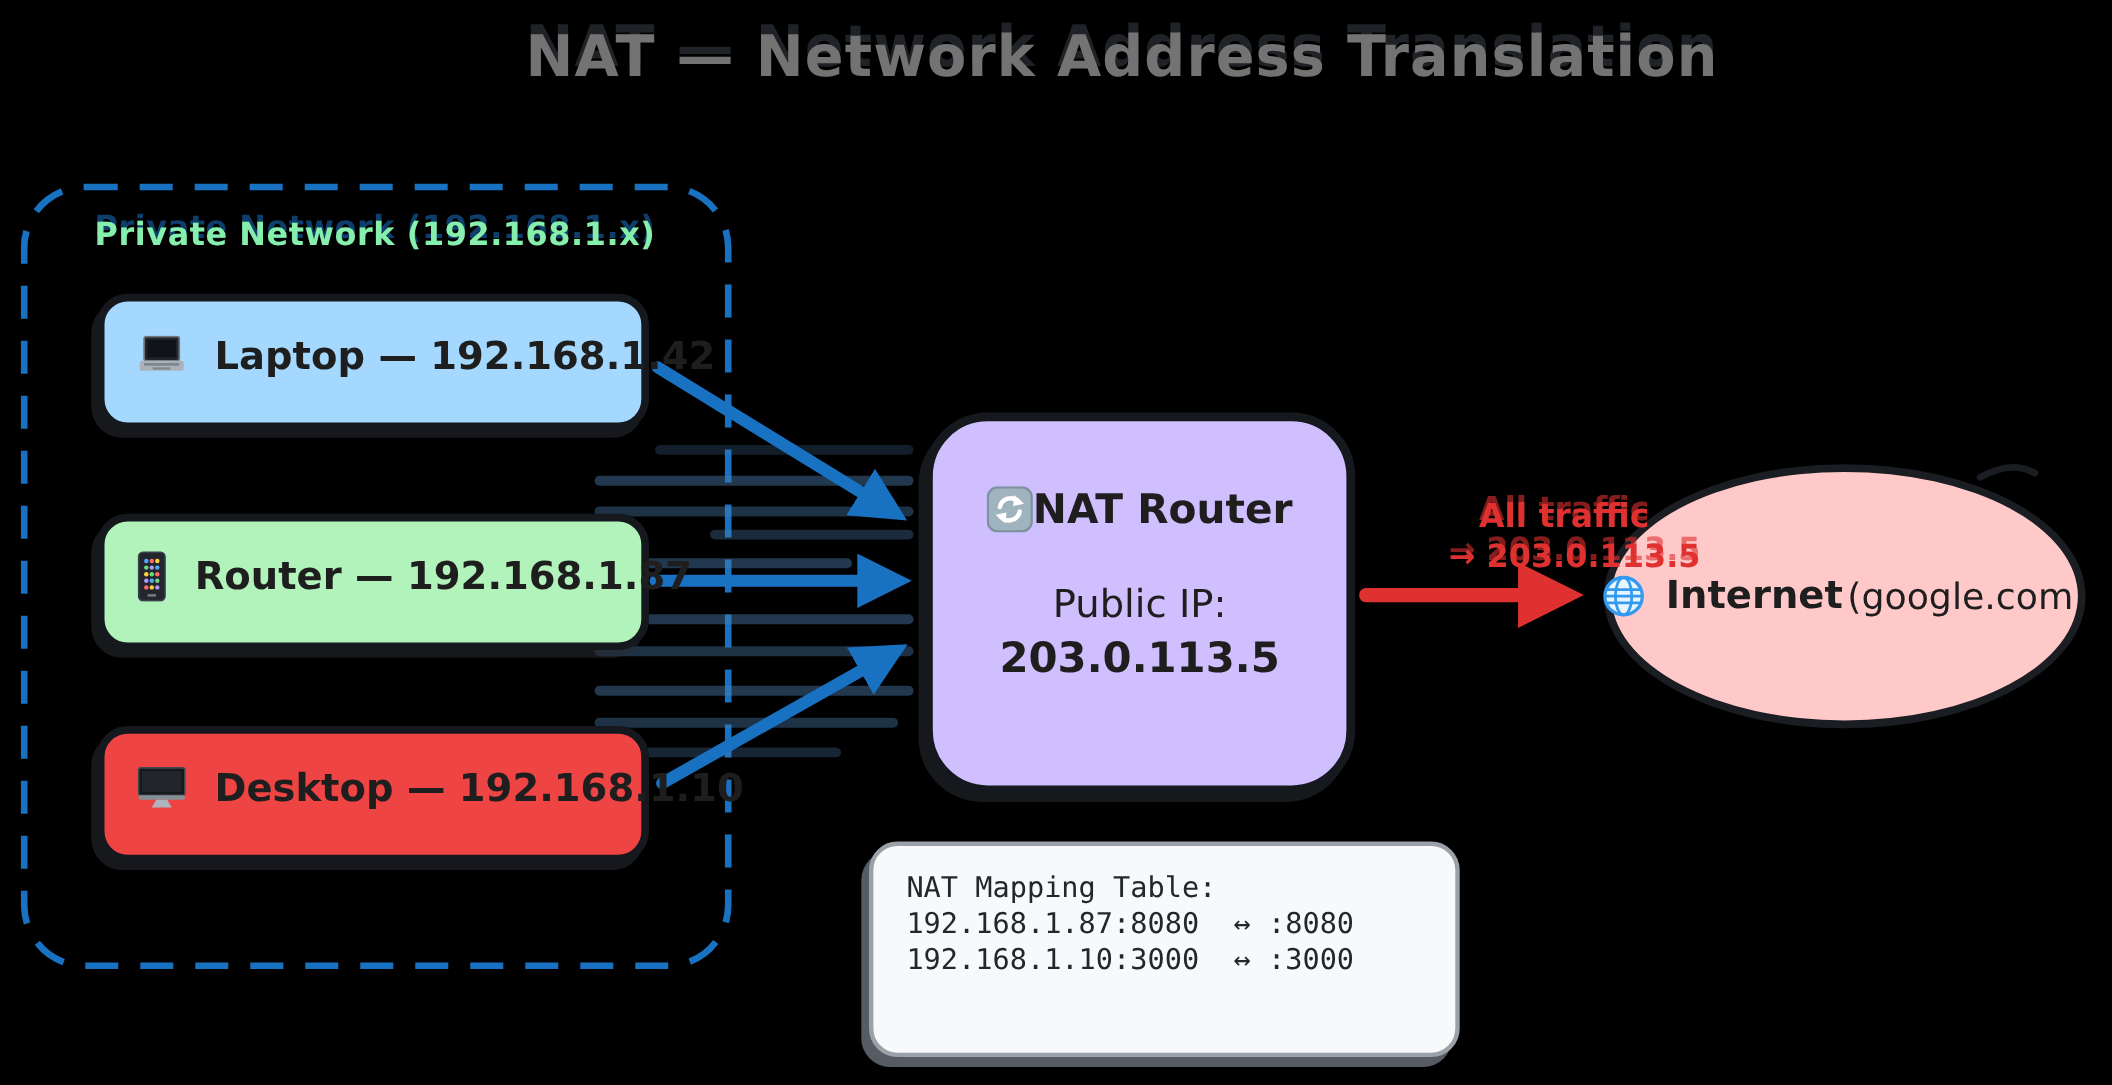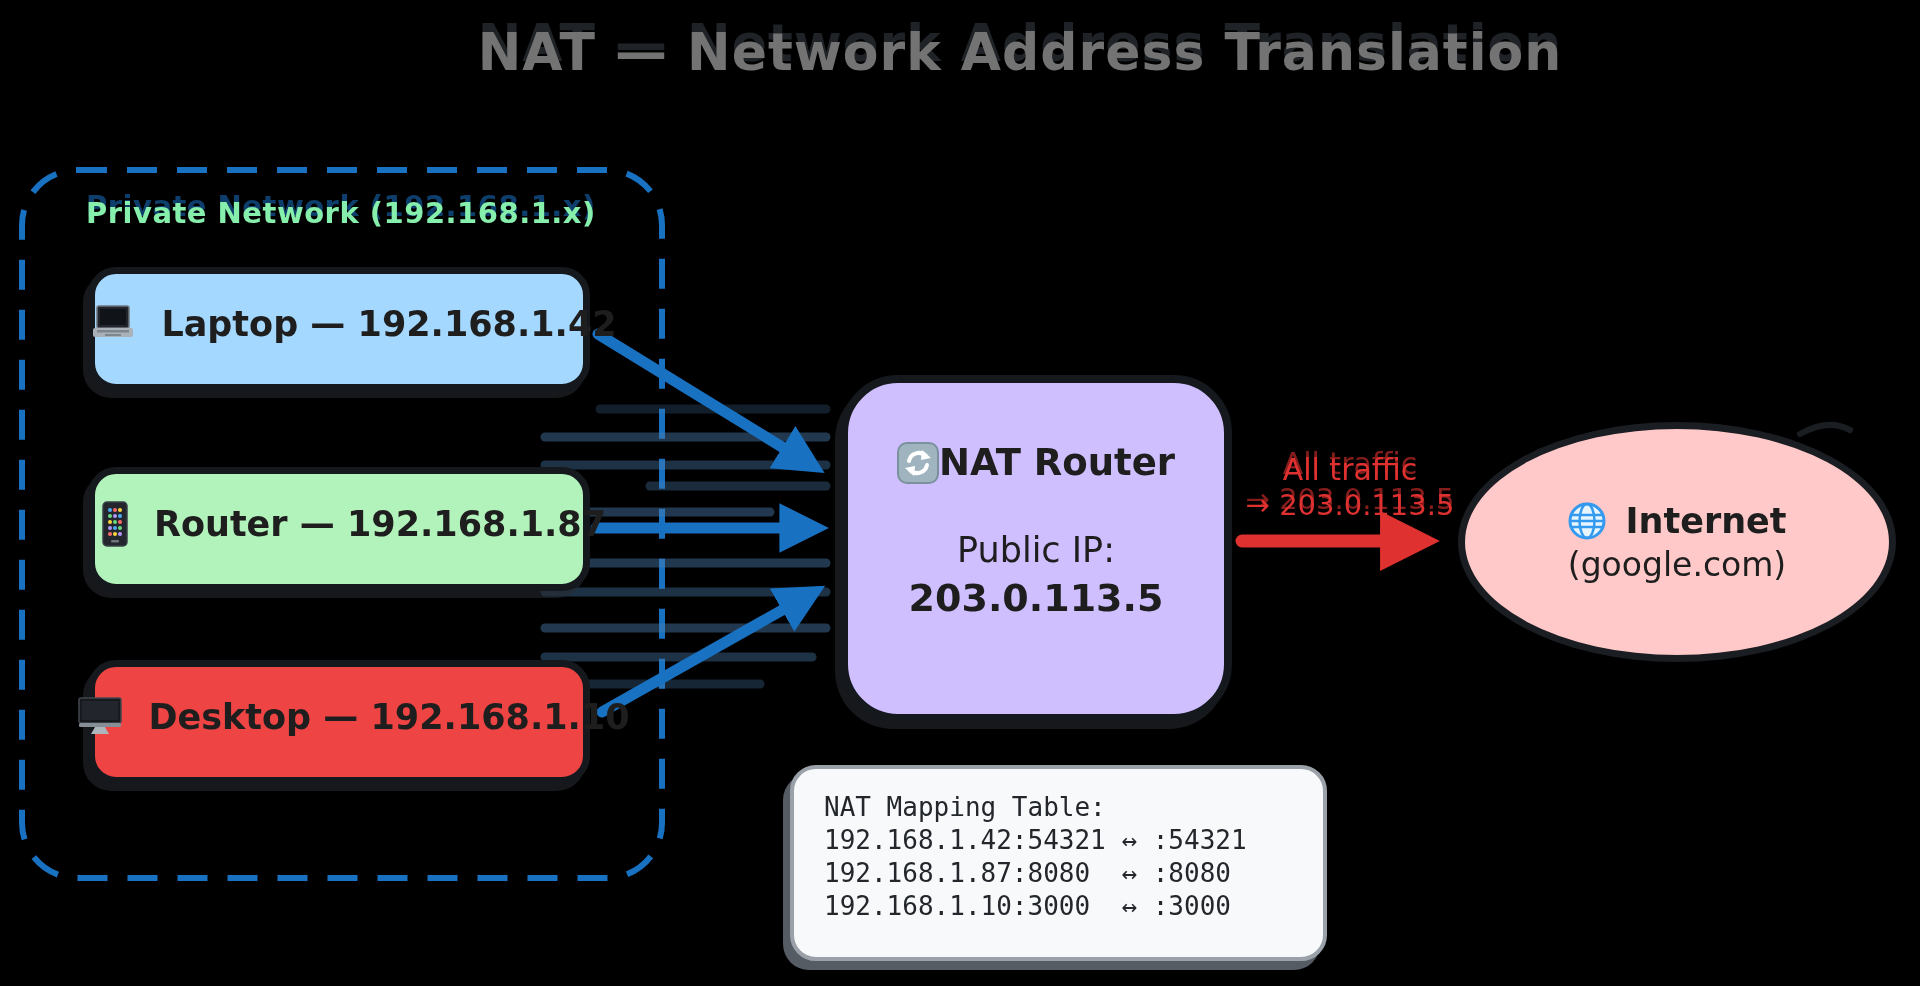--- a/index.html
+++ b/index.html
@@ -26,54 +26,53 @@
   }
 
   
   .device{
     left:88px;width:502px;height:124px;
     border:7px solid #15181c;border-radius:28px;
     display:flex;align-items:center;gap:26px;
     padding:0 0 10px 30px;box-sizing:border-box;
     z-index:3;
     box-shadow:-5px 7px 0 rgba(40,44,49,.55);
-    justify-content:center;
   }
   .device-label{font-size:35px;font-weight:600;color:#1e1e1e;white-space:nowrap;}
   .dev-icon{flex:0 0 auto;display:block;}
 
   
   .router{
     left:840px;top:375px;width:392px;height:347px;
     border:8px solid #15181c;border-radius:58px;
     box-sizing:border-box;z-index:3;
     display:flex;flex-direction:column;align-items:center;
     padding-top:58px;
     box-shadow:-5px 7px 0 rgba(40,44,49,.55);
   }
   .router-head{display:flex;align-items:center;}
   .router-title{font-size:37px;font-weight:600;color:#1e1e1e;}
   .router-public{margin-top:46px;font-size:35px;font-weight:500;color:#1e1e1e;}
   .router-ip{margin-top:6px;font-size:38px;font-weight:600;color:#1e1e1e;}
 
   
   .traffic{
-    left:1245px;top:452px;width:210px;text-align:center;z-index:4;
-    color:#e03131;font-weight:normal;line-height:1.2;
+    left:1317px;top:452px;width:210px;text-align:center;z-index:4;
+    color:#e03131;font-weight:bold;line-height:1.2;
     text-shadow:0 -6px 0 rgba(224,49,49,.6);
   }
   .traffic-l1{font-size:30px;}
   .traffic-l2{font-size:29px;white-space:nowrap;}
 
   
   .internet{
     left:1458px;top:422px;width:438px;height:240px;
     background:#ffc9c9;border:7px solid #1a1d21;border-radius:50%;
     box-sizing:border-box;z-index:3;
-    display:flex;flex-direction:column;align-items:center;justify-content:center;gap:4px;
+    display:flex;flex-direction:row;align-items:center;justify-content:center;gap:4px;
   }
   .internet-head{display:flex;align-items:center;gap:18px;}
   .internet-title{font-size:35px;font-weight:600;color:#1e1e1e;}
   .internet-sub{font-size:33px;font-weight:500;color:#1e1e1e;}
 
   
   .maptable{
     left:790px;top:765px;width:537px;height:196px;
     background:#f8f9fa;border:4px solid #9aa1a8;border-radius:26px;
     box-sizing:border-box;z-index:3;
@@ -207,18 +206,17 @@
         <line x1="3" y1="20" x2="37" y2="20" stroke="#339af0" stroke-width="2.5"></line>
         <line x1="3.5" y1="26" x2="36.5" y2="26" stroke="#339af0" stroke-width="2.5"></line>
       </svg>
       <span class="internet-title">Internet</span>
     </div>
     <div class="internet-sub">(google.com)</div>
   </div>
 
   <div class="abs maptable" style="background: rgb(248, 249, 250);">
     <div class="row">NAT Mapping Table:</div>
-    <div class="row">192.168.1.42:54321 ↔ :54321</div>
     <div class="row">192.168.1.87:8080  ↔ :8080</div>
     <div class="row">192.168.1.10:3000  ↔ :3000</div>
   </div>
 
 </div>
 
 </body></html>

